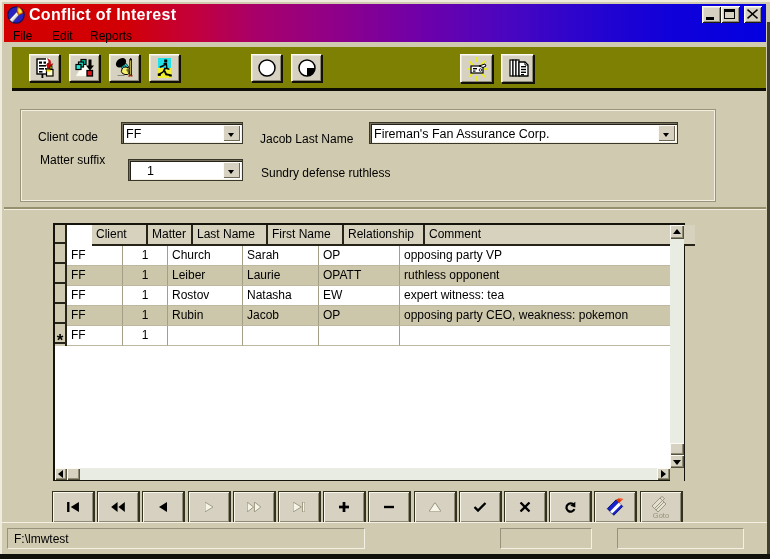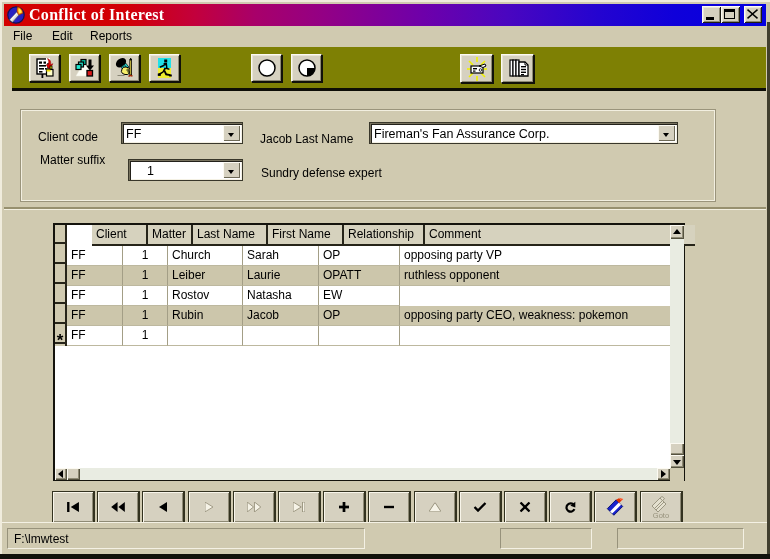--- a/index.html
+++ b/index.html
@@ -6,22 +6,22 @@
 html,body { width:770px; height:559px; overflow:hidden; }
 body { font-family:"Liberation Sans", sans-serif; font-size:12px; color:#000; }
 #win { position:absolute; left:0; top:0; width:770px; height:559px; background:#d0cab0; }
 .abs { position:absolute; }
 
 #edge-top { left:0; top:0; width:770px; height:2px; background:#f0ecdd; }
 #edge-left { left:0; top:0; width:2px; height:555px; background:#f0ecdd; }
 #edge-right { right:0; top:22px; width:3px; height:537px; background:#413f2e; }
 #edge-bottom { left:0; top:554px; width:770px; height:5px; background:#11110b; }
 
-#titlebar { left:4px; top:4px; width:762px; height:22px;
-  background:linear-gradient(90deg,#d40000 0%,#d10005 16%,#c3003c 25%,#a8006a 33%,#930085 42%,#6e00aa 55%,#4a06c0 66%,#2404d0 78%,#0f00da 88%,#0400e0 100%);font-family:Liberation Serif, serif; }
+#titlebar { left:4px; top:4px; width:762px; height:38px;
+  background:linear-gradient(90deg,#d40000 0%,#d10005 16%,#c3003c 25%,#a8006a 33%,#930085 42%,#6e00aa 55%,#4a06c0 66%,#2404d0 78%,#0f00da 88%,#0400e0 100%); }
 #title-text { left:25px; top:2px; color:#fff; font-size:16px; font-weight:bold; letter-spacing:0.3px; }
 .winbtn { top:2px; width:19px; height:17px; background:#d6d1c0;
   box-shadow: inset 1px 1px 0 #fcfaf2, inset -1px -1px 0 #1d1c14, inset 2px 2px 0 #e9e5d6, inset -2px -2px 0 #8e8a75; }
 
 .menuitem { top:29px; font-size:12px; }
 
 #toolbar { left:12px; top:47px; width:754px; height:44px; background:#7e8004; border-bottom:3px solid #0d0d06;}
 .tbtn { position:absolute; top:7px; width:31px; height:28px; background:#d6d1c0;
   border:1px solid; border-color:#fcfaf2 #11110a #11110a #fcfaf2;
   box-shadow: inset 1px 1px 0 #e9e5d6, inset -1px -1px 0 #8e8a75, 1px 1px 0 #11110a; }
@@ -210,21 +210,21 @@
   <div class="abs flabel" style="left:260px;top:132px">Jacob Last Name</div>
   <div class="abs combo2" style="left:369px;top:122px;width:309px;height:22px">
     <div class="combo-text">Fireman's Fan Assurance Corp.</div>
       <div class="dropbtn"></div>
   </div>
   <div class="abs flabel" style="left:40px;top:153px">Matter suffix</div>
   <div class="abs combo2" style="left:128px;top:159px;width:115px;height:22px">
     <div class="combo-text" style="left:18px">1</div>
       <div class="dropbtn"></div>
   </div>
-  <div class="abs flabel" style="left:261px;top:166px">Sundry defense expert</div>
+  <div class="abs flabel" style="left:261px;top:166px">Sundry defense ruthless</div>
   <div class="abs" id="divider"></div>
   <div class="abs" id="grid">
     <div id="gind">
       <div class="gindcell" style="top:0;height:19px"></div>
       <div class="gindcell" style="top:21px;height:18px"></div>
       <div class="gindcell" style="top:41px;height:18px"></div>
       <div class="gindcell" style="top:61px;height:18px"></div>
       <div class="gindcell" style="top:81px;height:18px"></div>
       <div class="gindcell" style="top:101px;height:18px;text-align:center;line-height:29px;font-size:17px;font-weight:bold">*</div>
     </div>
@@ -251,20 +251,21 @@
       <div class="gcell" style="left:176px;width:76px">Laurie</div>
       <div class="gcell" style="left:252px;width:81px">OPATT</div>
       <div class="gcell" style="left:333px;width:280px;border-right:none">ruthless opponent</div>
     </div>
     <div class="grow" style="top:61px">
       <div class="gcell" style="left:0;width:56px">FF</div>
       <div class="gcell" style="left:56px;width:45px;text-align:center;padding-left:0">1</div>
       <div class="gcell" style="left:101px;width:75px">Rostov</div>
       <div class="gcell" style="left:176px;width:76px">Natasha</div>
       <div class="gcell" style="left:252px;width:81px">EW</div>
+      <div class="gcell" style="left:333px;width:280px;border-right:none">expert witness: tea</div>
     </div>
     <div class="grow tanrow" style="top:81px">
       <div class="gcell" style="left:0;width:56px">FF</div>
       <div class="gcell" style="left:56px;width:45px;text-align:center;padding-left:0">1</div>
       <div class="gcell" style="left:101px;width:75px">Rubin</div>
       <div class="gcell" style="left:176px;width:76px">Jacob</div>
       <div class="gcell" style="left:252px;width:81px">OP</div>
       <div class="gcell" style="left:333px;width:280px;border-right:none">opposing party CEO, weakness: pokemon</div>
     </div>
     <div class="grow" style="top:101px">

